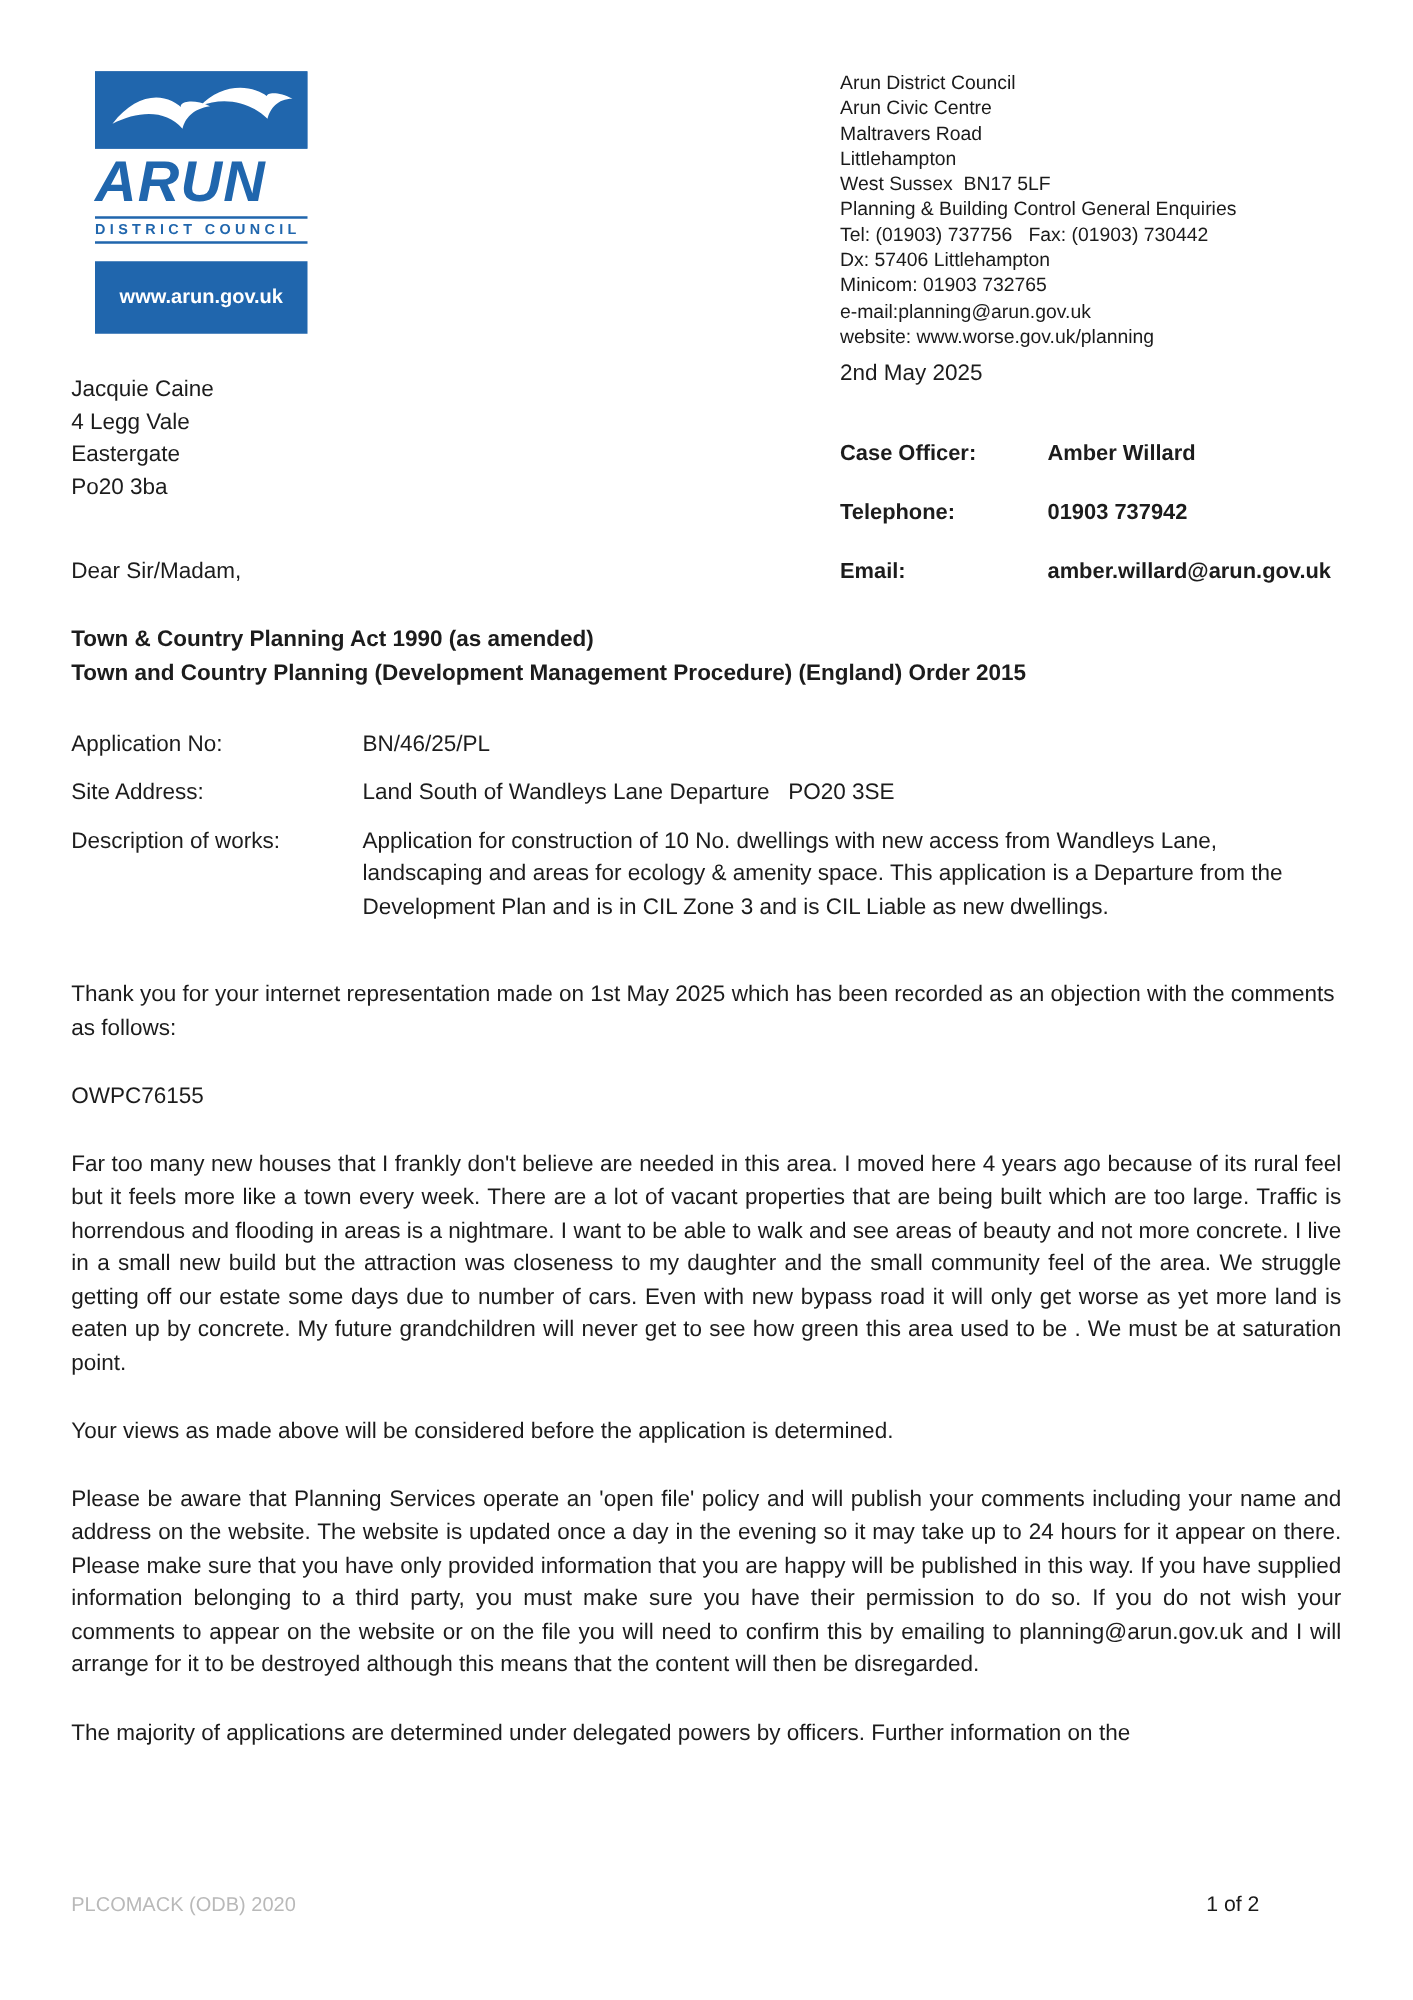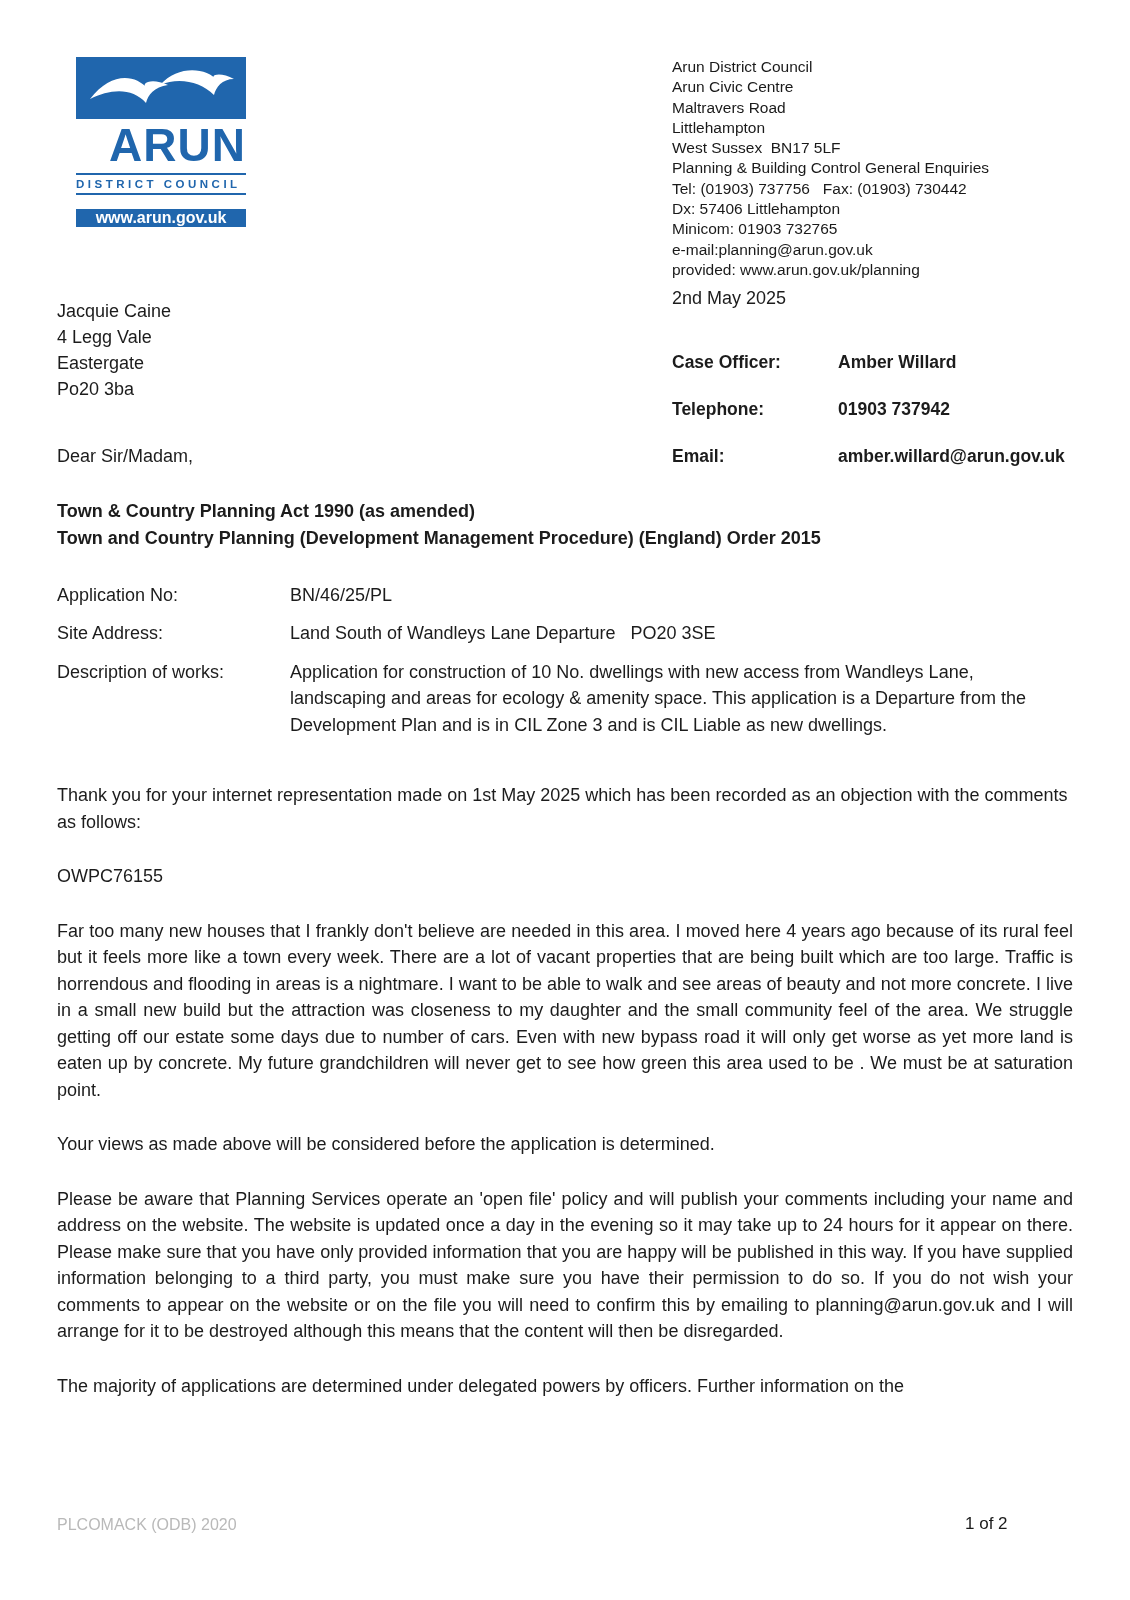--- a/index.html
+++ b/index.html
@@ -9,30 +9,30 @@
     background:#ffffff;
     font-family:"Liberation Sans","DejaVu Sans",sans-serif;
     color:#1c1c1c;
     overflow:hidden;
   }
   
   .logo{position:absolute;left:76px;top:57px;width:170px;}
   .logo-birds{display:block;width:170px;height:62px;background:#2066ad;}
   .logo-arun{
     color:#2066ad;font-weight:800;font-size:46px;letter-spacing:1px;
-    line-height:52px;text-align:right;
+    line-height:52px;text-align:left;font-style:italic;
   }
   .logo-sub{
     color:#2066ad;font-weight:700;font-size:11.5px;letter-spacing:3.5px;
     text-align:left;border-top:2px solid #2066ad;border-bottom:2px solid #2066ad;
     padding:3px 0;margin-top:2px;
   }
   .logo-banner{
     margin-top:14px;background:#2066ad;color:#ffffff;font-weight:700;
-    font-size:16px;text-align:center;padding:0 0;
+    font-size:16px;text-align:center;padding:20px 0;
   }
   
   .hq{position:absolute;left:672px;top:57px;width:430px;
       font-weight:400;font-size:15.5px;line-height:20.3px;color:#1a1a1a;}
   .hq div{white-space:pre-wrap;}
   .date{position:absolute;left:672px;top:288px;font-size:18px;}
   
   .recipient{position:absolute;left:57px;top:298px;font-size:18px;line-height:26px;}
   
   .caseblock{position:absolute;left:672px;top:352px;width:430px;
@@ -72,21 +72,21 @@
     <div>Arun District Council</div>
     <div>Arun Civic Centre</div>
     <div>Maltravers Road</div>
     <div>Littlehampton</div>
     <div>West Sussex  BN17 5LF</div>
     <div>Planning &amp; Building Control General Enquiries</div>
     <div>Tel: (01903) 737756   Fax: (01903) 730442</div>
     <div>Dx: 57406 Littlehampton</div>
     <div>Minicom: 01903 732765</div>
     <div>e-mail:planning@arun.gov.uk</div>
-    <div>provided: www.arun.gov.uk/planning</div>
+    <div>website: www.worse.gov.uk/planning</div>
   </div>
 
   <div class="date">2nd May 2025</div>
 
   <div class="recipient">
     <div>Jacquie Caine</div>
     <div>4 Legg Vale</div>
     <div>Eastergate</div>
     <div>Po20 3ba</div>
   </div>

